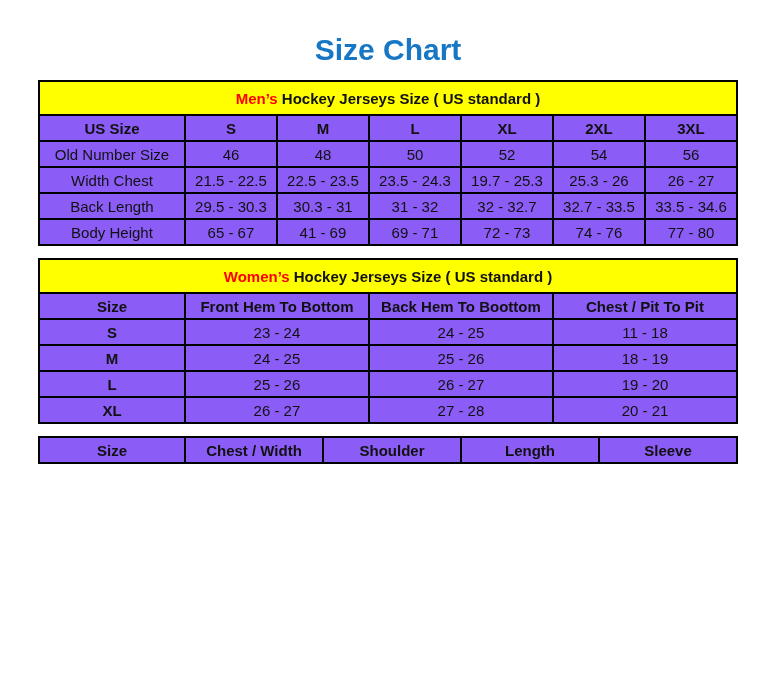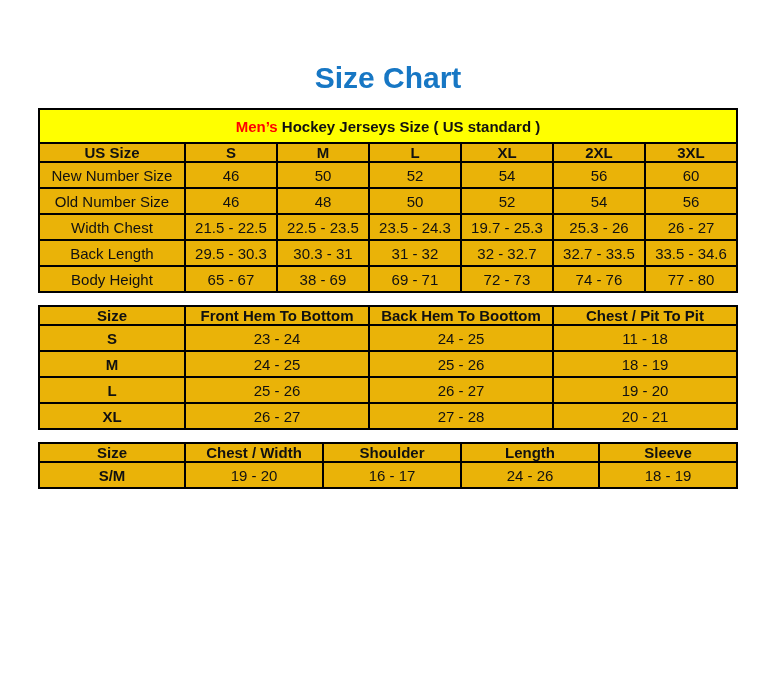--- a/index.html
+++ b/index.html
@@ -4,55 +4,55 @@
 <style>
   * { margin: 0; padding: 0; box-sizing: border-box; }
   html, body {
     width: 776px; height: 692px;
     background: #ffffff;
     font-family: "Liberation Sans", sans-serif;
     overflow: hidden;
   }
   .page { width: 776px; height: 692px; position: relative; }
   .page-title {
-    padding-top: 60px;
+    padding-top: 32px;
     text-align: center;
     font-size: 30px;
     line-height: 36px;
     font-weight: bold;
     color: #1777C4;
     letter-spacing: 0px;
     margin-bottom: 8px;
   }
   table.size-table {
     width: 698px;
     margin: 12px auto;
     border-collapse: collapse;
     table-layout: fixed;
-    background: #eab308;
+    background: #8b5cf6;
   }
   table.size-table th, table.size-table td {
     border: 2px solid #000000;
     text-align: center;
     vertical-align: middle;
     color: #111111;
     font-size: 15px;
     padding: 0 2px;
     overflow: hidden;
     white-space: nowrap;
   }
   td.band-cell {
     background: #FFFF00;
     height: 34px;
     font-weight: bold;
     font-size: 16px;
   }
   .band-keyword { color: #FF0000; font-weight: bold; }
   .band-rest { color: #111111; font-weight: bold; }
-  tr.header-row th { height: 19px; font-weight: bold; }
+  tr.header-row th { height: 26px; font-weight: bold; }
   tr.data-row td { height: 26px; font-weight: normal; }
   tr.data-row td.row-label { font-weight: normal; }
   table.bold-labels tr.data-row td.row-label { font-weight: bold; }
   .wavy-misspell {
     text-decoration-style: wavy;
     text-decoration-color: #E03C2D;
     text-decoration-thickness: 1px;
     text-underline-offset: 3px;
   }
 </style>
@@ -82,29 +82,20 @@
       <tr class="header-row">
         <th>US Size</th>
         <th>S</th>
         <th>M</th>
         <th>L</th>
         <th>XL</th>
         <th>2XL</th>
         <th>3XL</th>
       </tr>
       <tr class="data-row">
-        <td class="row-label">New Number Size</td>
-        <td>46</td>
-        <td>50</td>
-        <td>52</td>
-        <td>54</td>
-        <td>56</td>
-        <td>60</td>
-      </tr>
-      <tr class="data-row">
         <td class="row-label">Old Number Size</td>
         <td>46</td>
         <td>48</td>
         <td>50</td>
         <td>52</td>
         <td>54</td>
         <td>56</td>
       </tr>
       <tr class="data-row">
         <td class="row-label">Width Chest</td>
@@ -120,37 +111,42 @@
         <td>29.5 - 30.3</td>
         <td>30.3 - 31</td>
         <td>31 - 32</td>
         <td>32 - 32.7</td>
         <td>32.7 - 33.5</td>
         <td>33.5 - 34.6</td>
       </tr>
       <tr class="data-row">
         <td class="row-label">Body Height</td>
         <td>65 - 67</td>
-        <td>38 - 69</td>
+        <td>41 - 69</td>
         <td>69 - 71</td>
         <td>72 - 73</td>
         <td>74 - 76</td>
         <td>77 - 80</td>
       </tr>
     </tbody>
   </table>
 
   <table class="size-table bold-labels">
     <colgroup>
       <col style="width:146px">
         <col style="width:184px">
         <col style="width:184px">
         <col style="width:184px">
     </colgroup>
     <tbody>
+      <tr>
+        <td class="band-cell" colspan="4">
+          <span class="band-keyword">Women’s</span><span class="band-rest"> Hockey Jerseys Size ( US standard )</span>
+        </td>
+      </tr>
       <tr class="header-row">
         <th>Size</th>
         <th>Front Hem To Bottom</th>
         <th><span>Back Hem To </span><span class="wavy-misspell">Boottom</span></th>
         <th>Chest / Pit To Pit</th>
       </tr>
       <tr class="data-row">
         <td class="row-label">S</td>
         <td>23 - 24</td>
         <td>24 - 25</td>
@@ -186,23 +182,16 @@
         <col style="width:138px">
     </colgroup>
     <tbody>
       <tr class="header-row">
         <th>Size</th>
         <th>Chest / Width</th>
         <th>Shoulder</th>
         <th>Length</th>
         <th>Sleeve</th>
       </tr>
-      <tr class="data-row">
-        <td class="row-label">S/M</td>
-        <td>19 - 20</td>
-        <td>16 - 17</td>
-        <td>24 - 26</td>
-        <td>18 - 19</td>
-      </tr>
     </tbody>
   </table>
 
 </div>
 
 </body></html>

